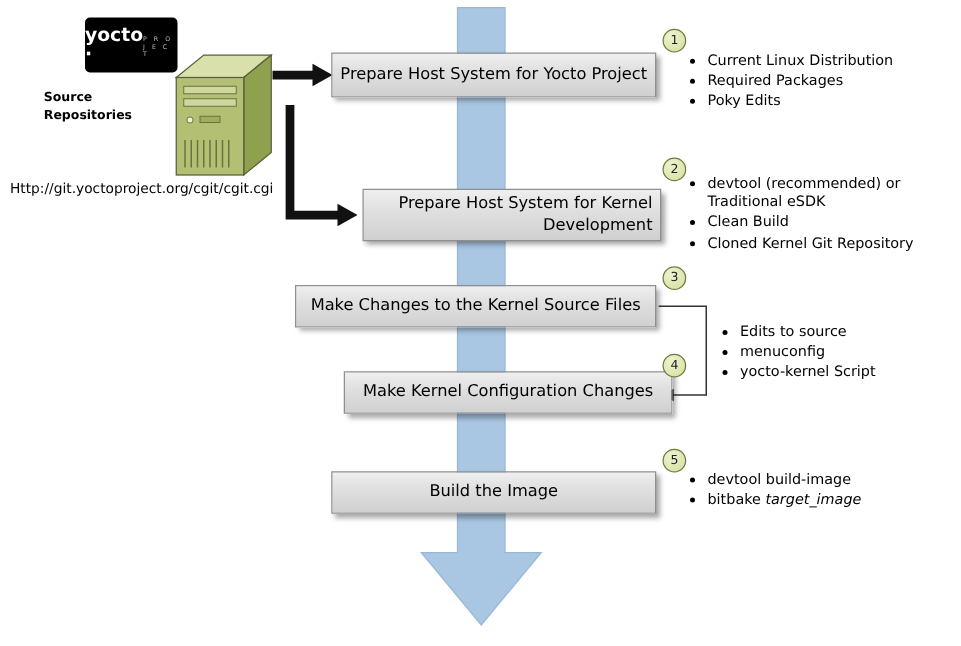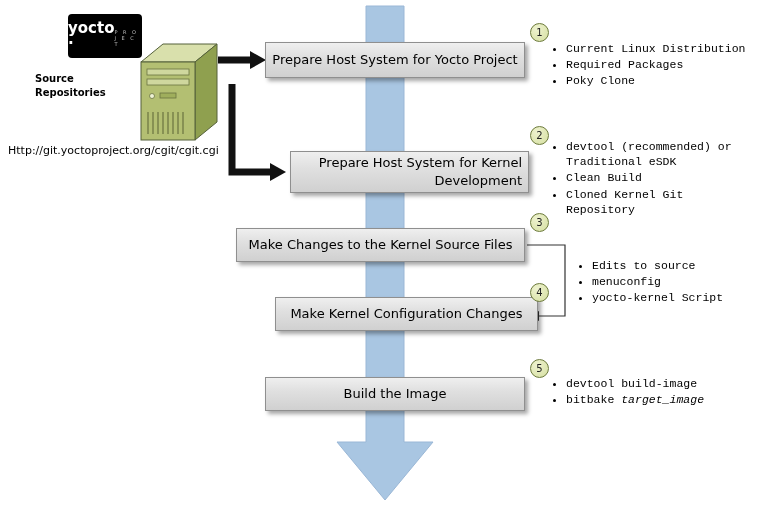--- a/index.html
+++ b/index.html
@@ -37,21 +37,21 @@
   
   .num-circle{
     position:absolute;z-index:4;width:19px;height:19px;border-radius:50%;
     background:radial-gradient(circle at 35% 30%,#eef2cf,#d5dfa0);
     border:1px solid #6d7b3c;display:flex;align-items:center;justify-content:center;
     font-size:10px;color:#222;box-sizing:border-box;
   }
   
   .bullets{position:absolute;z-index:4;}
   .bullets ul{margin:0;padding-left:14px;font-size:11.5px;line-height:1.32;}
-  .bullets li{margin:1px 0;font-family:Liberation Mono, monospace;}
+  .bullets li{margin:1px 0;}
   #bullets1{left:552px;top:40px;width:200px;}
   #bullets2{left:552px;top:138px;width:195px;}
   #bullets34{left:578px;top:257px;width:180px;}
   #bullets5{left:552px;top:375px;width:200px;}
   .it{font-style:italic;}
 </style>
 </head>
 <body>
 
 <div id="canvas">
@@ -123,21 +123,21 @@
   <div class="num-circle" style="left:530px;top:23px;">1</div>
   <div class="num-circle" style="left:530px;top:126px;">2</div>
   <div class="num-circle" style="left:530px;top:213px;">3</div>
   <div class="num-circle" style="left:530px;top:283px;">4</div>
   <div class="num-circle" style="left:530px;top:359px;">5</div>
 
   <div id="bullets1" class="bullets">
     <ul>
       <li>Current Linux Distribution</li>
       <li>Required Packages</li>
-      <li>Poky Clone</li>
+      <li>Poky Edits</li>
     </ul>
   </div>
 
   <div id="bullets34" class="bullets">
     <ul>
       <li>Edits to source</li>
       <li>menuconfig</li>
       <li>yocto-kernel Script</li>
     </ul>
   </div>

